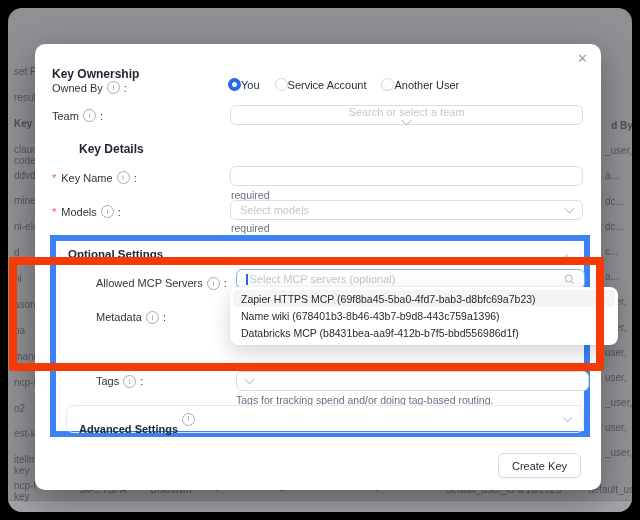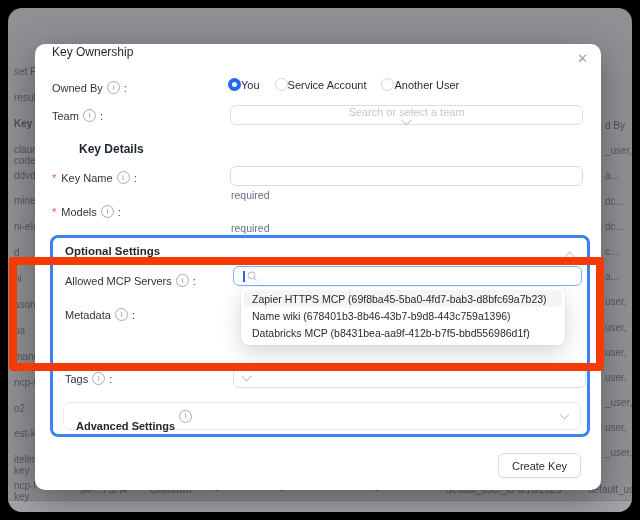--- a/index.html
+++ b/index.html
@@ -8,36 +8,36 @@
 
   
   .window{position:absolute;left:8px;top:8px;width:624px;height:504px;background:#8f9094;
           border-radius:14px;overflow:hidden;}
   .bg-footer{position:absolute;left:0;right:0;top:492px;height:12px;background:#a2a3a6;border-top:1px solid #818286;}
   .bg-left{position:absolute;left:6px;top:58px;width:48px;}
   .bg-right{position:absolute;left:597px;top:112px;width:34px;}
   .frag{display:block;height:25.9px;font-size:10px;line-height:11px;color:#53575c;white-space:pre-line;overflow:visible;}
   .bg-right .frag{height:25.2px;}
   .bg-left .frag:nth-child(3){font-weight:700;color:#4b4f55;}
-  .bg-right .frag:first-child{font-weight:400;color:#4b4f55;}
+  .bg-right .frag:first-child{font-weight:700;color:#4b4f55;text-align:center;}
   .bg-bottom{position:absolute;left:0;right:0;top:476px;height:14px;font-size:10px;color:#53575c;}
   .bg-bottom span{position:absolute;white-space:nowrap;}
   .bg-bottom span:nth-child(1){left:72px;}
   .bg-bottom span:nth-child(2){left:142px;}
   .bg-bottom span:nth-child(3){left:207px;}
   .bg-bottom span:nth-child(4){left:272px;}
   .bg-bottom span:nth-child(5){left:367px;}
   .bg-bottom span:nth-child(6){left:438px;}
   .bg-bottom span:nth-child(7){left:509px;}
   .bg-bottom span:nth-child(8){left:580px;}
 
   
   .modal{position:absolute;left:27px;top:36px;width:566px;height:446px;background:#fff;
          border-radius:10px;box-shadow:0 10px 34px rgba(0,0,0,.35);z-index:10;}
-  .modal-title{position:absolute;left:17px;top:1px;font-size:12px;font-weight:400;color:#1c2530;}
+  .modal-title{position:absolute;left:17px;top:23px;font-size:12px;font-weight:700;color:#1c2530;}
   .close{position:absolute;right:13px;top:8px;font-size:13px;color:#9aa2aa;cursor:pointer;line-height:1;}
 
   .lbl{position:absolute;left:17px;display:flex;align-items:center;gap:4px;font-size:11px;color:#2f353d;white-space:nowrap;}
   .req{color:#ff4d4f;margin-right:1px;}
   .info{display:inline-flex;align-items:center;justify-content:center;width:11px;height:11px;border:1px solid #a6abb2;
         border-radius:50%;font-size:7.5px;color:#8b9097;font-style:normal;line-height:1;}
   .colon{color:#2f353d;}
 
   .ctl{position:absolute;display:flex;align-items:center;background:#fff;border:1px solid #d9dce1;border-radius:6px;
        padding:0 9px;font-size:11px;color:#c2c6cd;height:20px;box-sizing:border-box;}
@@ -49,34 +49,34 @@
   .heading{position:absolute;left:17px;font-size:12px;font-weight:700;color:#1c2530;}
   .hint{position:absolute;font-size:10.5px;color:#667085;}
 
   
   .radio-group{position:absolute;left:193px;top:34px;display:flex;align-items:center;gap:15px;}
   .radio{display:flex;align-items:center;font-size:11px;color:#1f2937;cursor:pointer;}
   .dot{width:13px;height:13px;border-radius:50%;border:1px solid #cfd4da;background:#fff;box-sizing:border-box;}
   .radio.selected .dot{border:4.5px solid #2468f2;}
 
   
-  .opt{position:absolute;left:15px;top:191px;width:540px;height:202px;border:3px solid #3b82f6;border-radius:8px;box-sizing:border-box;}
+  .opt{position:absolute;left:15px;top:191px;width:540px;height:202px;border:6px solid #3b82f6;border-radius:0;box-sizing:border-box;}
   .opt-head{position:absolute;left:12px;top:7px;font-size:11.5px;font-weight:700;color:#23272e;display:flex;gap:4px;align-items:center;}
   .opt .chev-pos{position:absolute;right:14px;top:12px;}
-  .c-lbl{position:absolute;display:flex;align-items:center;gap:4px;font-size:11px;color:#2f353d;white-space:nowrap;}
+  .c-lbl{position:absolute;display:flex;gap:4px;font-size:11px;color:#2f353d;white-space:nowrap;margin-left:28px;}
   .mcp-input{left:180px;top:28px;width:349px;border-color:#7ab2fa;}
   .caret{width:1.5px;height:11px;background:#2468f2;margin-right:2px;flex:0 0 auto;}
   .adv{position:absolute;left:10px;top:164px;width:518px;height:28px;border:1px solid #e6e8ec;border-radius:7px;
        box-sizing:border-box;display:flex;align-items:center;padding:0 12px;gap:4px;}
   .adv .t{font-size:11px;font-weight:700;color:#23272e;margin-top:19px;}
   .adv .chev{margin-left:auto;}
 
   
-  .dropdown{position:absolute;left:195px;top:243px;width:324px;box-sizing:border-box;background:#fff;border-radius:8px;
-            box-shadow:0 8px 22px rgba(0,0,0,.16),0 0 0 1px rgba(0,0,0,.03);padding:3px;z-index:12;margin-left:11px;}
+  .dropdown{position:absolute;left:195px;top:243px;width:388px;box-sizing:border-box;background:#fff;border-radius:8px;
+            box-shadow:0 8px 22px rgba(0,0,0,.16),0 0 0 1px rgba(0,0,0,.03);padding:3px;z-index:12;}
   .option{height:17.2px;display:flex;align-items:center;padding:0 8px;border-radius:4px;font-size:10.5px;color:#242a33;
           white-space:nowrap;overflow:hidden;cursor:pointer;}
   .option.highlighted{background:#f4f4f5;}
 
   
   .create-btn{position:absolute;right:20px;bottom:12px;height:25px;padding:0 13px;background:#fff;border:1px solid #d7dadf;
               border-radius:6px;font-size:11px;font-weight:500;color:#1f2937;display:flex;align-items:center;
               box-shadow:0 1px 2px rgba(0,0,0,.04);cursor:pointer;font-family:inherit;}
 
   
@@ -190,55 +190,61 @@
     </div>
     <div class="ctl" style="left:195px;top:122px;width:353px;"></div>
     <div class="hint" style="left:196px;top:145px;">required</div>
 
     <div class="lbl" style="top:161px;">
       <span class="req">*</span>
       <span>Models</span>
       <i class="info">i</i>
       <span class="colon">:</span>
     </div>
+    <div class="ctl" style="left:195px;top:156px;width:353px;">
+      <span class="ph">Select models</span>
+      <span class="chev"></span>
+    </div>
     <div class="hint" style="left:196px;top:178px;">required</div>
 
     <div class="opt">
       <div class="opt-head">
         <span>Optional Settings</span>
       </div>
       <span class="chev up chev-pos"></span>
 
       <div class="c-lbl" style="left:12px;top:36px;">
         <span>Allowed MCP Servers</span>
         <i class="info">i</i>
         <span class="colon">:</span>
       </div>
       <div class="ctl mcp-input">
         <span class="caret"></span>
+        <span class="ph">Select MCP servers (optional)</span>
         <svg class="search-svg" width="11" height="11" viewBox="0 0 11 11">
           <circle cx="4.6" cy="4.6" r="3.4" fill="none" stroke="#c1c5cc" stroke-width="1.2"></circle>
           <line x1="7.2" y1="7.2" x2="9.6" y2="9.6" stroke="#c1c5cc" stroke-width="1.2"></line>
         </svg>
       </div>
 
       <div class="c-lbl" style="left:12px;top:70px;">
         <span>Metadata</span>
         <i class="info">i</i>
         <span class="colon">:</span>
       </div>
 
       <div class="c-lbl" style="left:12px;top:134px;">
         <span>Tags</span>
         <i class="info">i</i>
         <span class="colon">:</span>
       </div>
       <div class="ctl" style="left:180px;top:130px;width:353px;">
         <span class="chev"></span>
       </div>
+      <div class="hint" style="left:180px;top:153px;">Tags for tracking spend and/or doing tag-based routing.</div>
 
       <div class="adv">
         <span class="t">Advanced Settings</span>
         <i class="info">i</i>
         <span class="chev"></span>
       </div>
     </div>
 
     <div class="dropdown">
 

